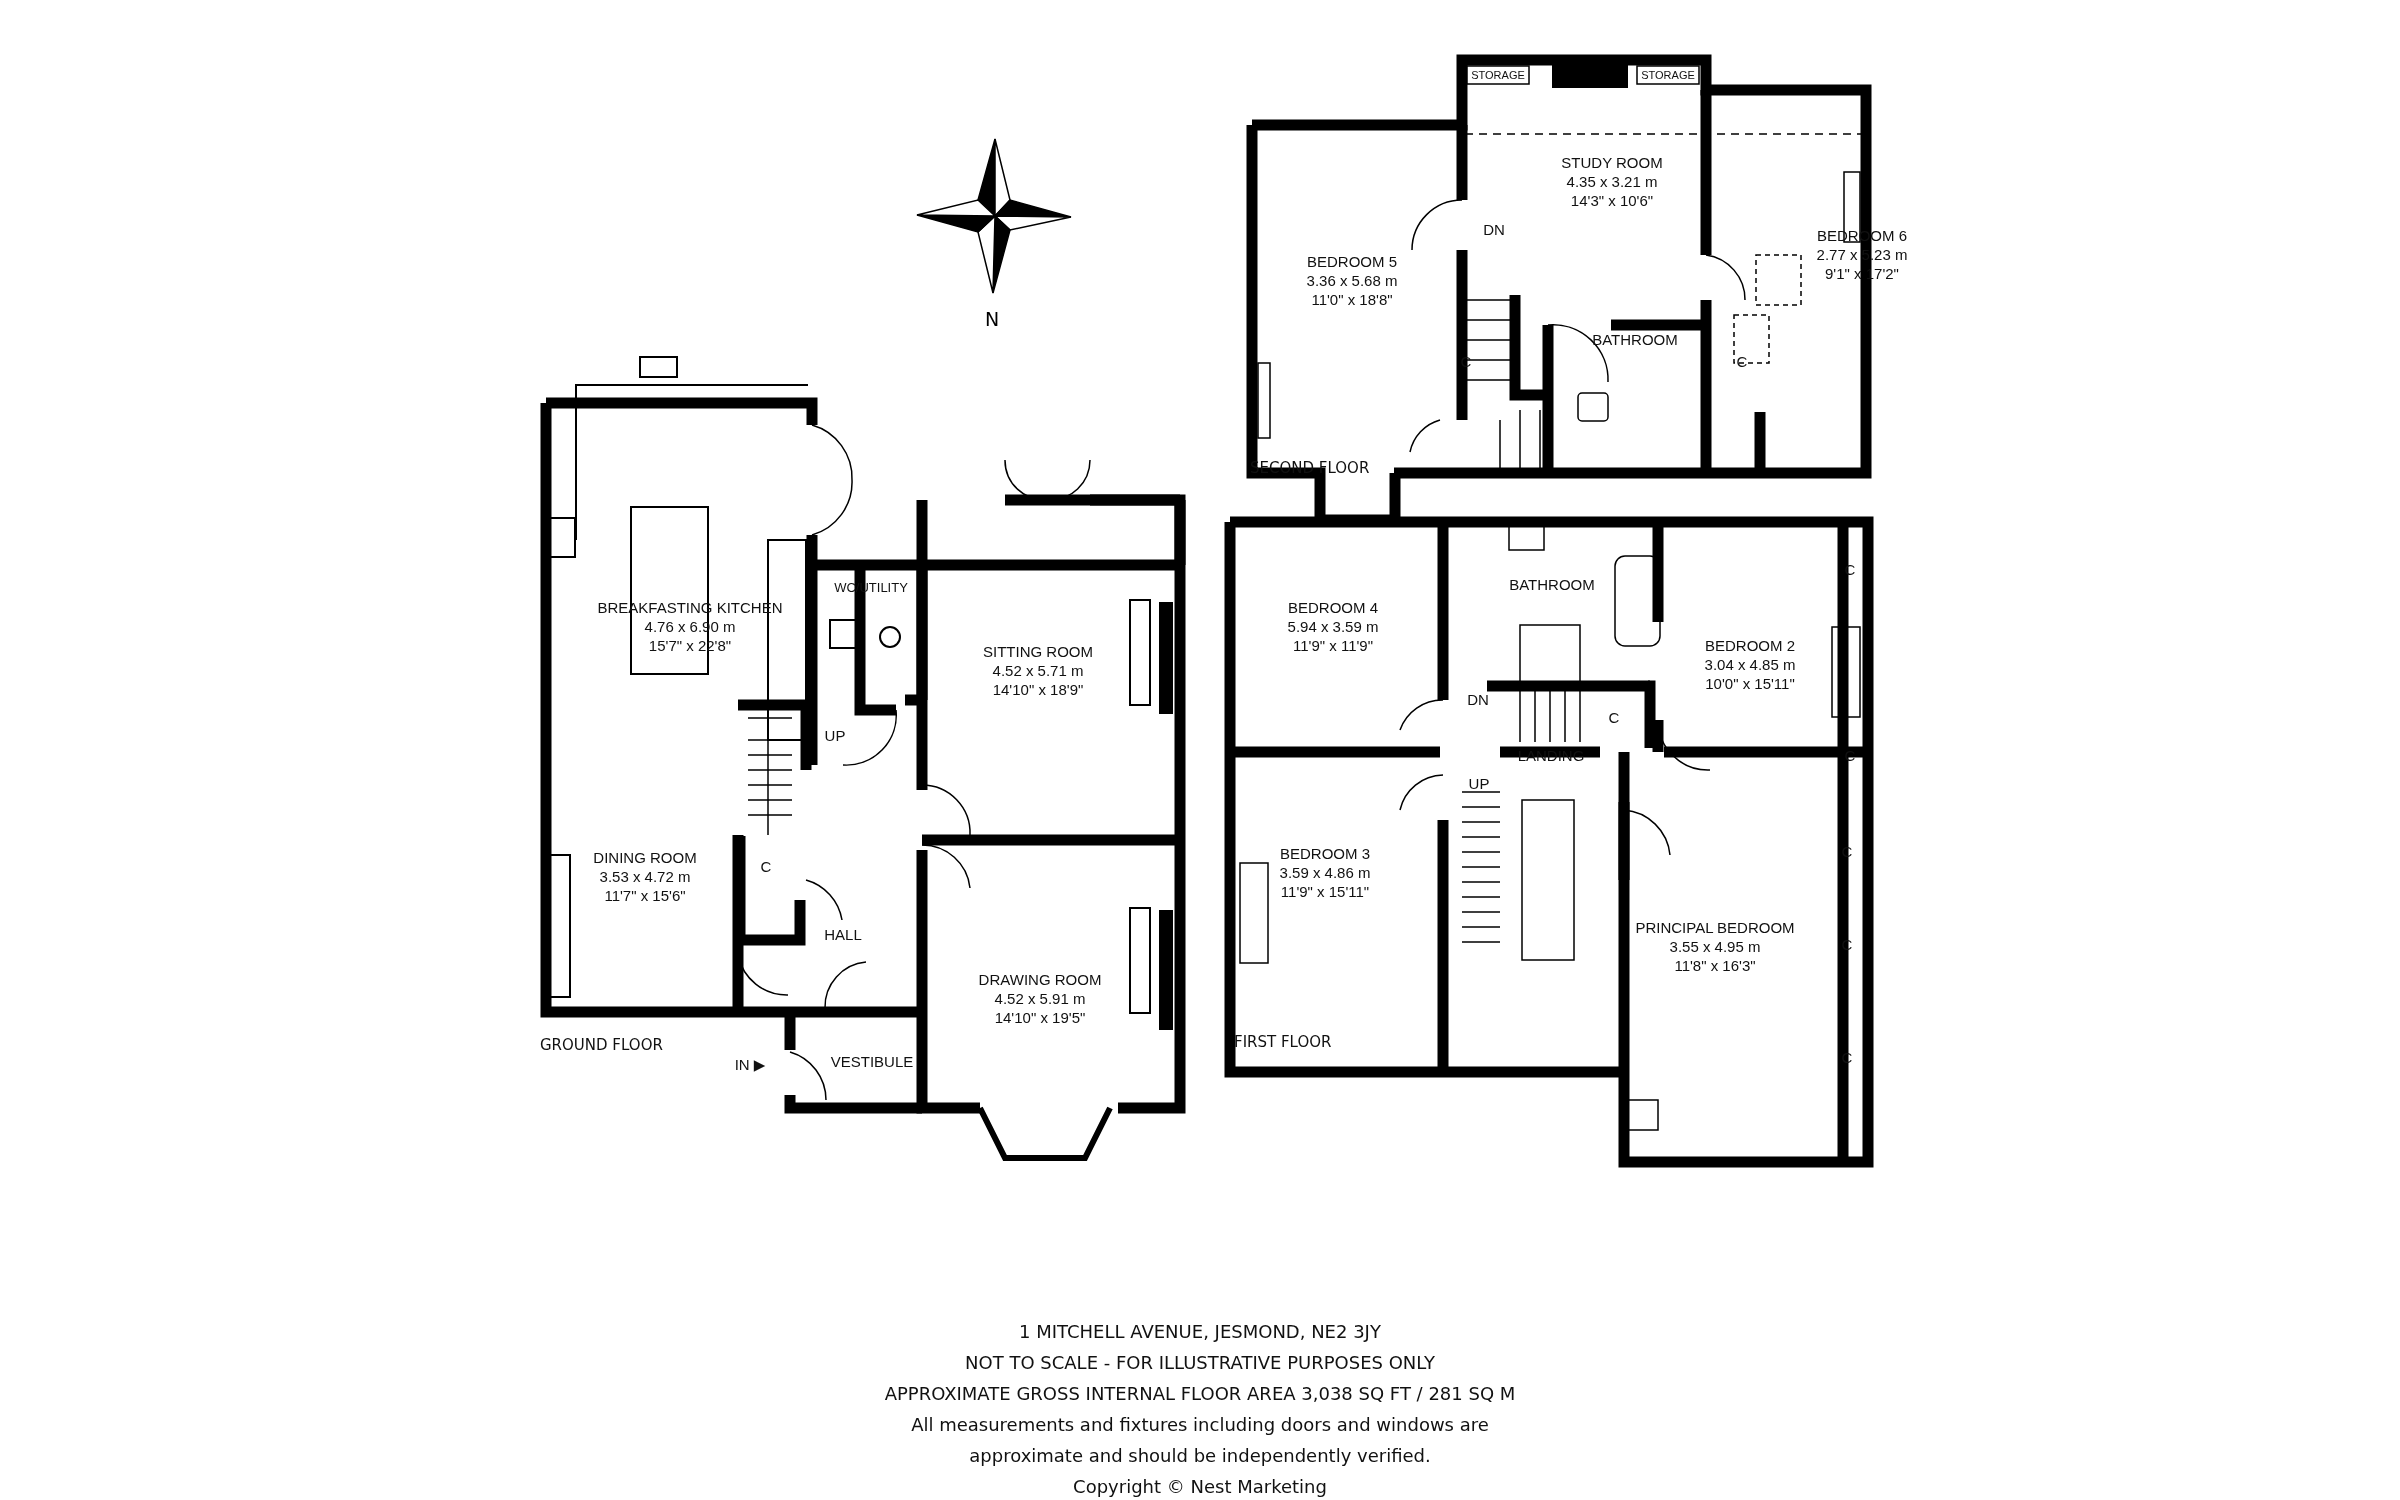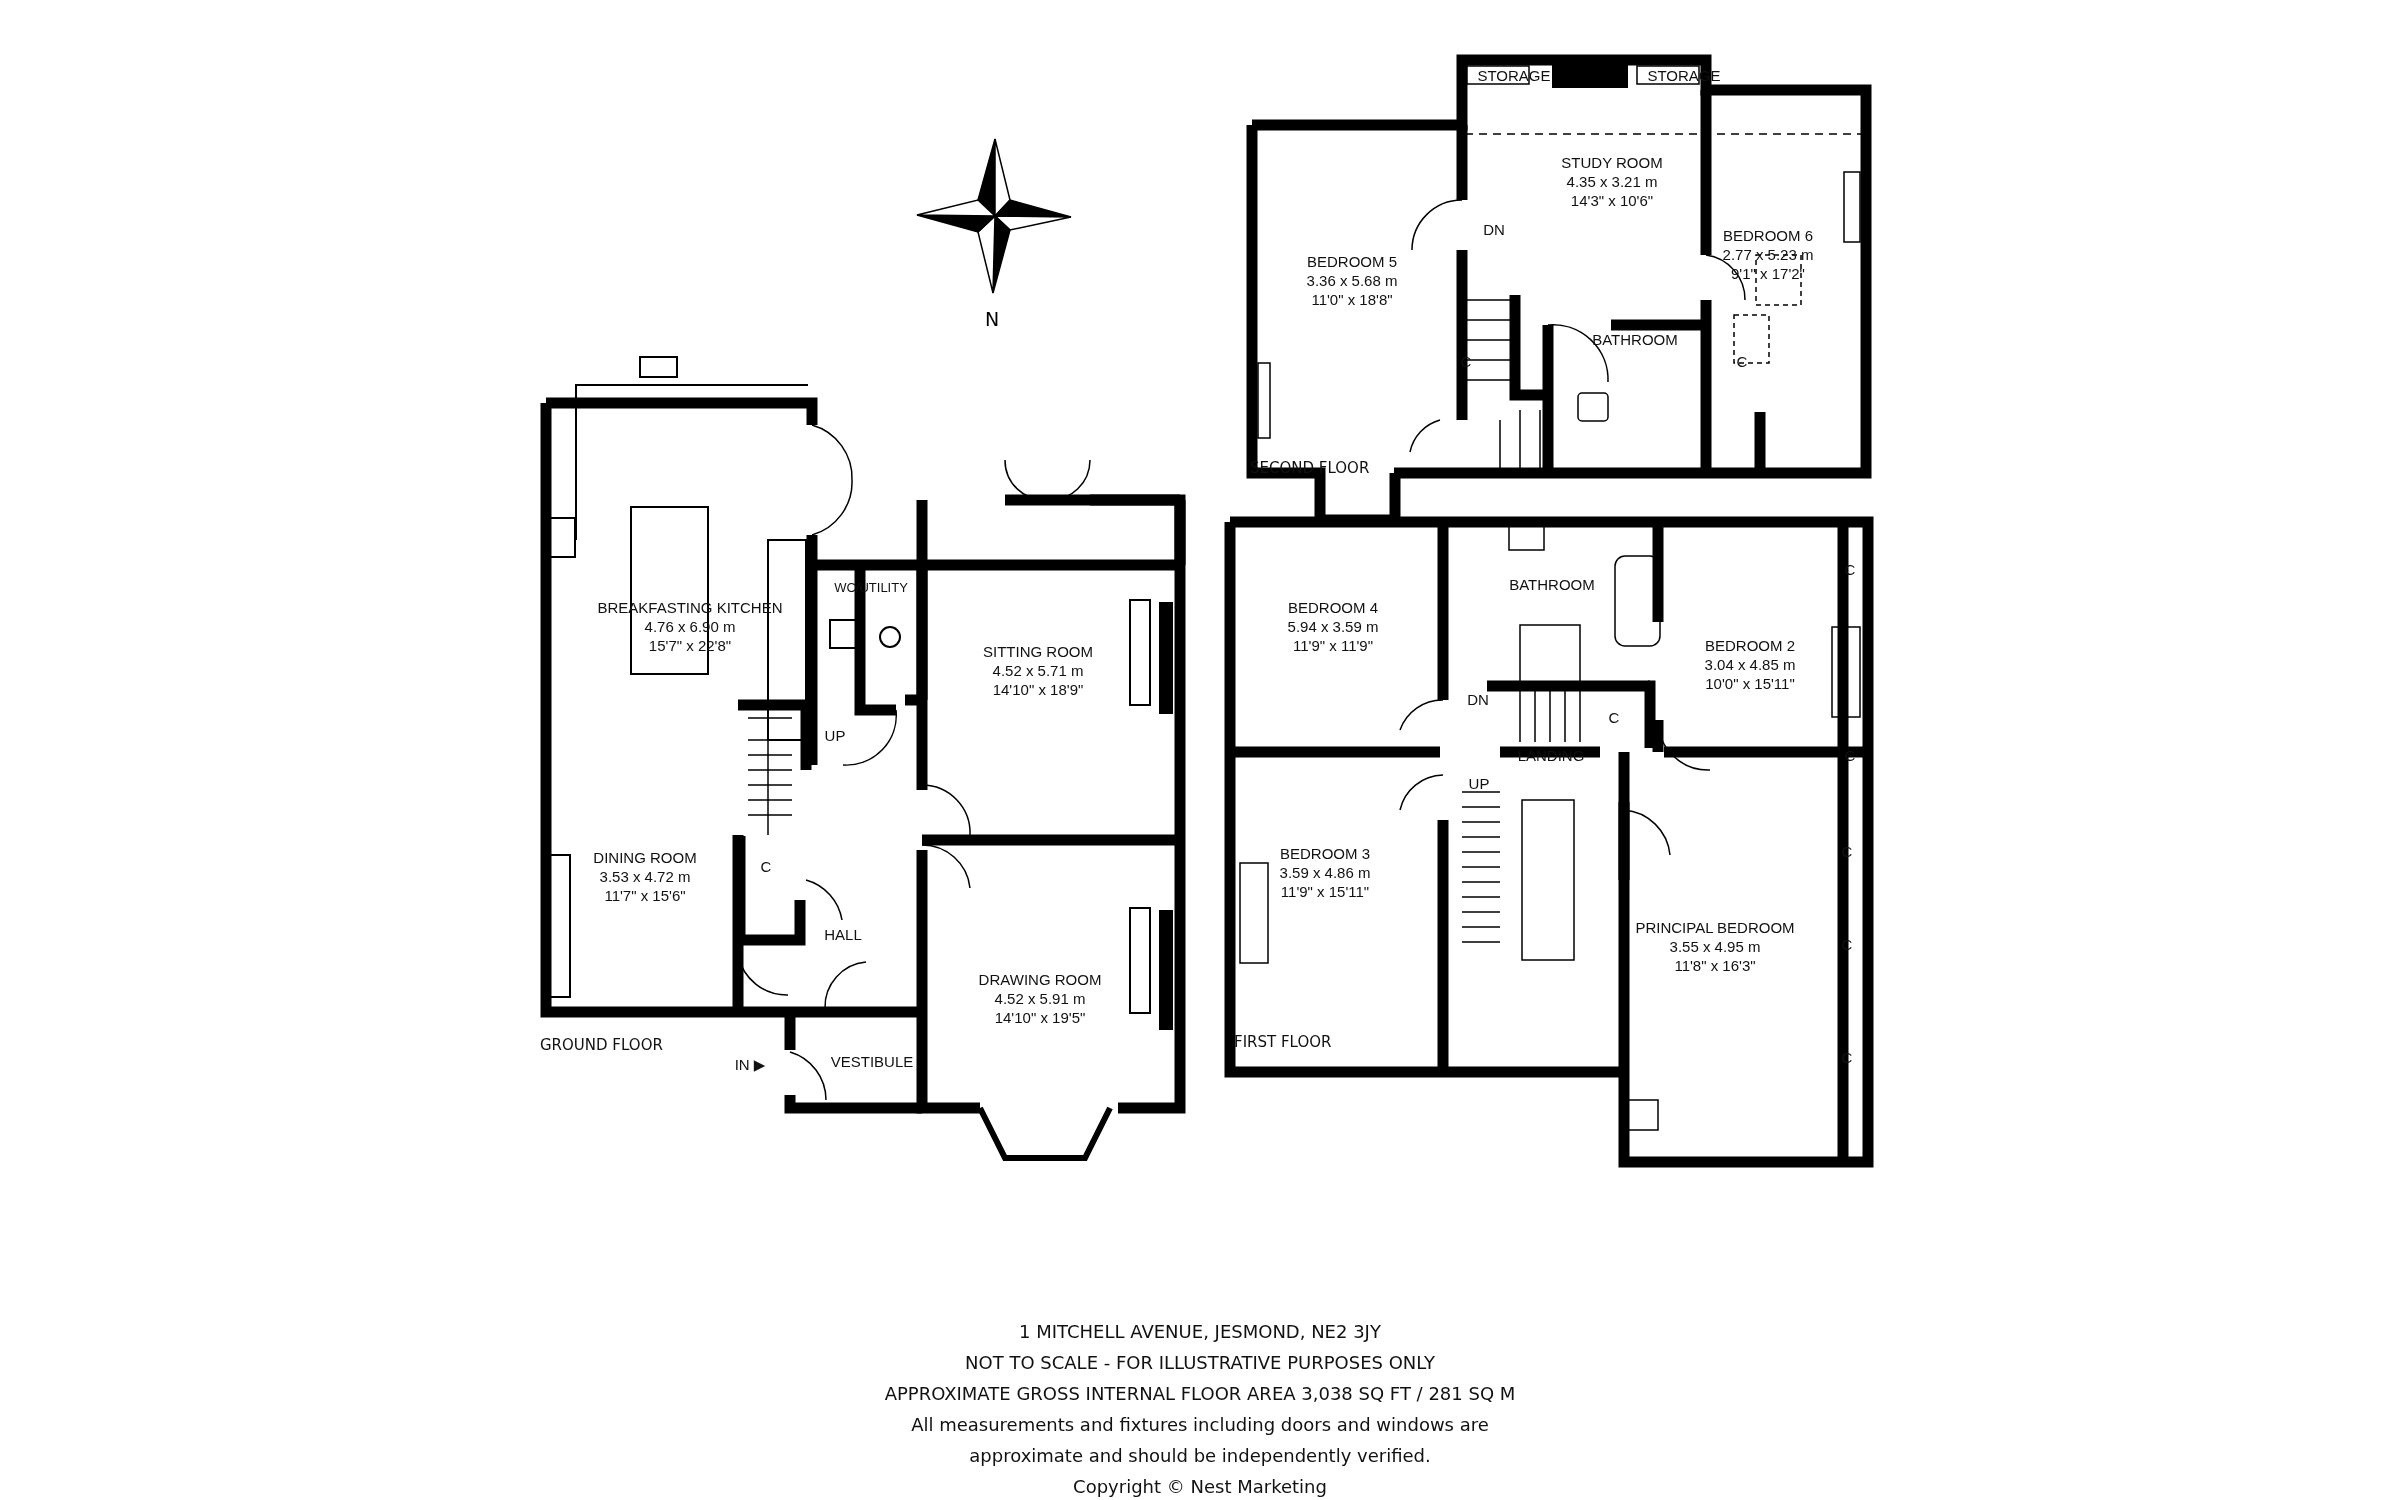--- a/index.html
+++ b/index.html
@@ -1,21 +1,21 @@
 <!DOCTYPE html>
 <html><head>
 <meta charset="utf-8">
 <style>
   html,body{margin:0;padding:0;background:#fff;}
   body{width:2400px;height:1500px;position:relative;overflow:hidden;font-family:"Liberation Sans",sans-serif;}
   svg{position:absolute;left:0;top:0;}
   .lbl{position:absolute;transform:translate(-50%,0);text-align:center;color:#111;font-family:"Liberation Sans",sans-serif;font-size:15px;line-height:19px;white-space:nowrap;}
   .lbl div{white-space:nowrap;}
   .floor{position:absolute;font-family:"DejaVu Sans",sans-serif;font-size:15px;color:#111;}
-  .small{font-size:15px;margin-left:16px;}
+  .small{font-size:11px;}
   .footer{position:absolute;left:0;width:2400px;top:1316px;text-align:center;font-family:"DejaVu Sans",sans-serif;font-size:18px;line-height:31px;color:#111;}
   .footer div{white-space:nowrap;}
   .n{position:absolute;left:985px;top:308px;font-family:"DejaVu Sans",sans-serif;font-size:19px;}
 </style>
 </head>
 <body>
 
 <svg width="2400" height="1500" viewBox="0 0 2400 1500">
   <g stroke="#000" fill="none">
 
@@ -225,21 +225,21 @@
 <div class="lbl" style="left:1352px;top:252px;">
   <div>BEDROOM 5</div>
   <div>3.36 x 5.68 m</div>
   <div>11'0" x 18'8"</div>
 </div>
 <div class="lbl" style="left:1612px;top:153px;">
   <div>STUDY ROOM</div>
   <div>4.35 x 3.21 m</div>
   <div>14'3" x 10'6"</div>
 </div>
-<div class="lbl" style="left:1768px;top:226px;text-align:center;">
+<div class="lbl" style="left:1862px;top:226px;text-align:center;">
   <div>BEDROOM 6</div>
   <div>2.77 x 5.23 m</div>
   <div>9'1" x 17'2"</div>
 </div>
 <div class="lbl" style="left:1635px;top:330px;">BATHROOM</div>
 <div class="lbl" style="left:1494px;top:220px;">DN</div>
 <div class="lbl" style="left:1466px;top:352px;">C</div>
 <div class="lbl" style="left:1742px;top:352px;">C</div>
 <div class="lbl small" style="left:1498px;top:66px;">STORAGE</div>
 <div class="lbl small" style="left:1668px;top:66px;">STORAGE</div>

